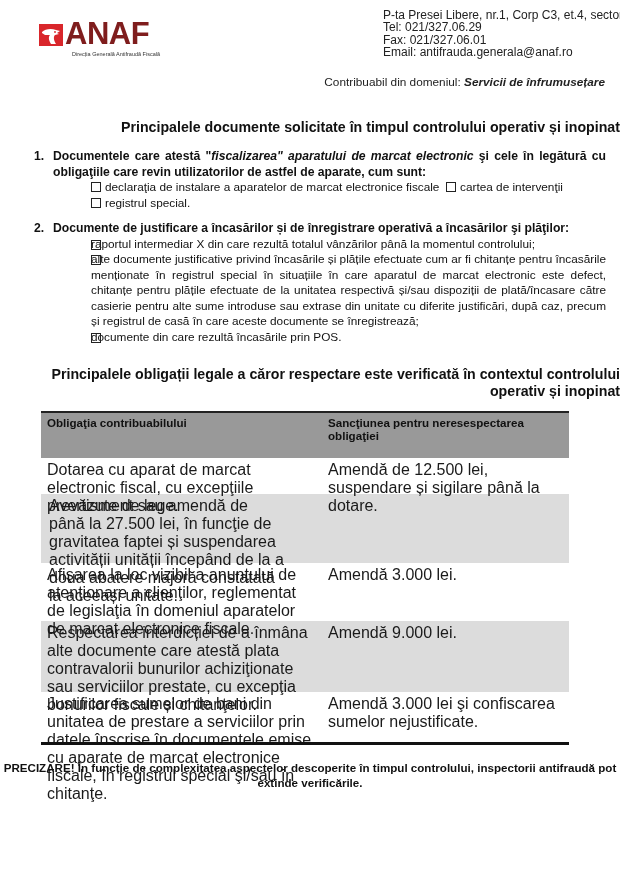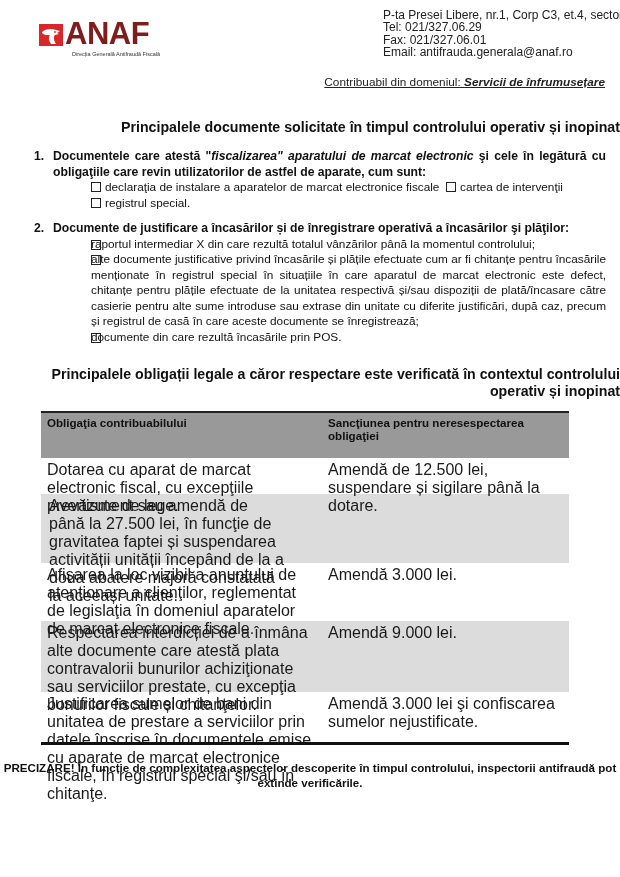--- a/index.html
+++ b/index.html
@@ -12,21 +12,21 @@
   .logo-box { position: absolute; left: 0; top: 2px; width: 24px; height: 22px; background: #d9262b; }
   .logo-box svg { position: absolute; left: 0; top: 0; }
   .logo-text { position: absolute; left: 26px; top: -4px; font-size: 31px; font-weight: bold;
                color: #7f1d1d; letter-spacing: -0.5px; line-height: 32px; font-family: "Liberation Sans", sans-serif; }
   .logo-sub { position: absolute; left: 33px; top: 29px; font-size: 5.5px; color: #333; white-space: nowrap; }
 
   
   .contact { left: 383px; top: 9px; font-size: 12px; line-height: 12.4px; color: #222; }
   .contact div { white-space: nowrap; }
 
-  .domain-line { right: 15px; top: 75px; font-size: 11.8px; color: #222; white-space: nowrap; text-decoration: underline; }
+  .domain-line { right: 15px; top: 75px; font-size: 11.8px; color: #222; white-space: nowrap; }
   .domain-line b { font-style: italic; font-weight: bold; }
 
   .h1 { left: 0; width: 620px; text-align: right; font-weight: bold; font-size: 14.2px; color: #111; }
   .title1 { top: 119px; }
   .title2 { top: 366px; line-height: 17px; }
 
   .sec { left: 34px; width: 572px; font-size: 12.2px; line-height: 15.5px; color: #111; }
   .sec .num { position: absolute; left: 0; top: 0; font-weight: bold; }
   .sec .head { margin-left: 19px; font-weight: bold; text-align: justify; }
   .sec .head i { font-weight: bold; font-style: italic; }

